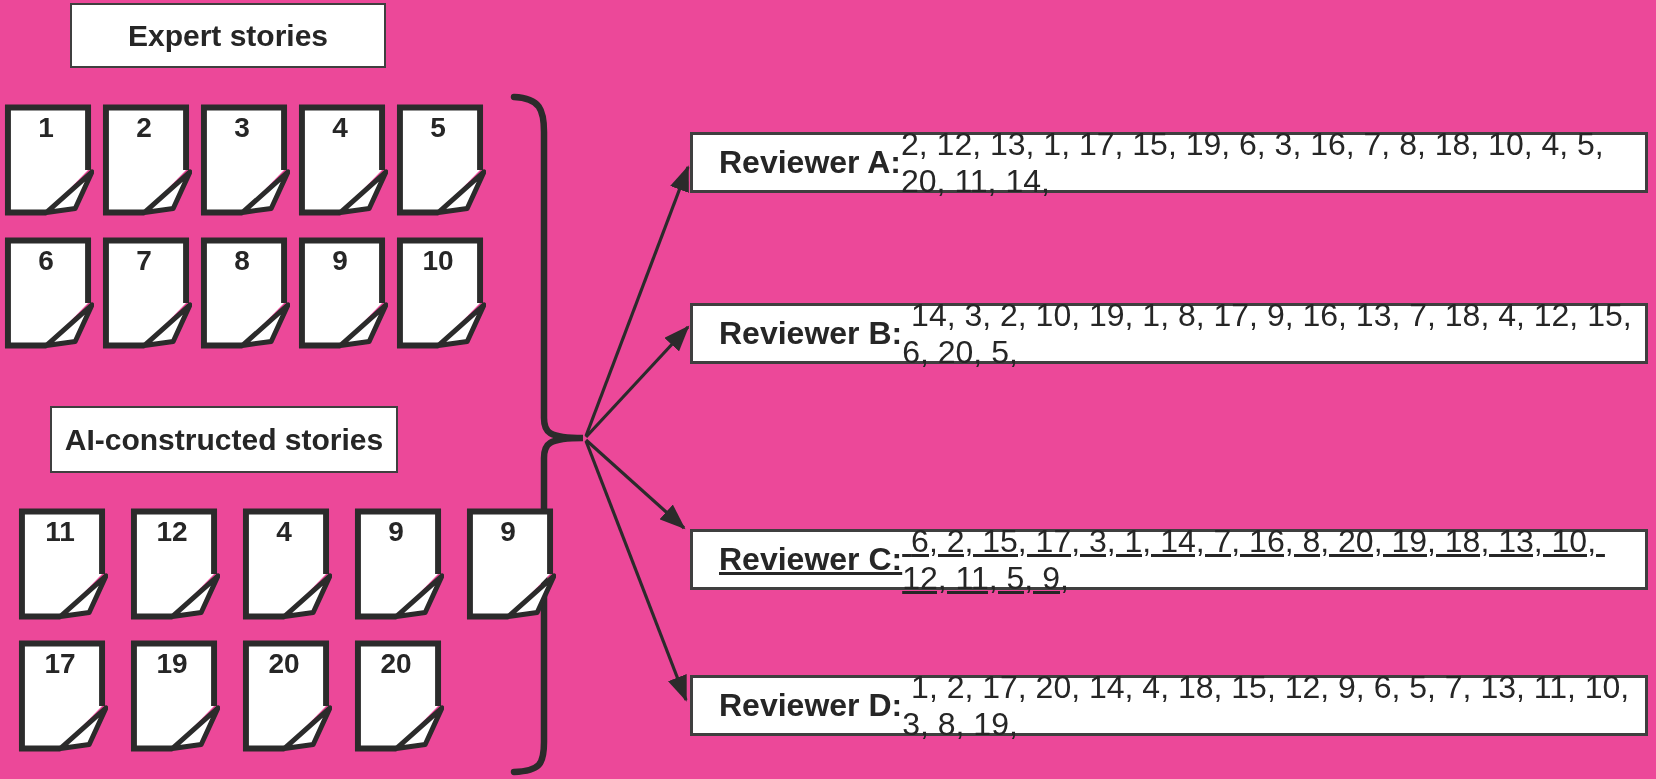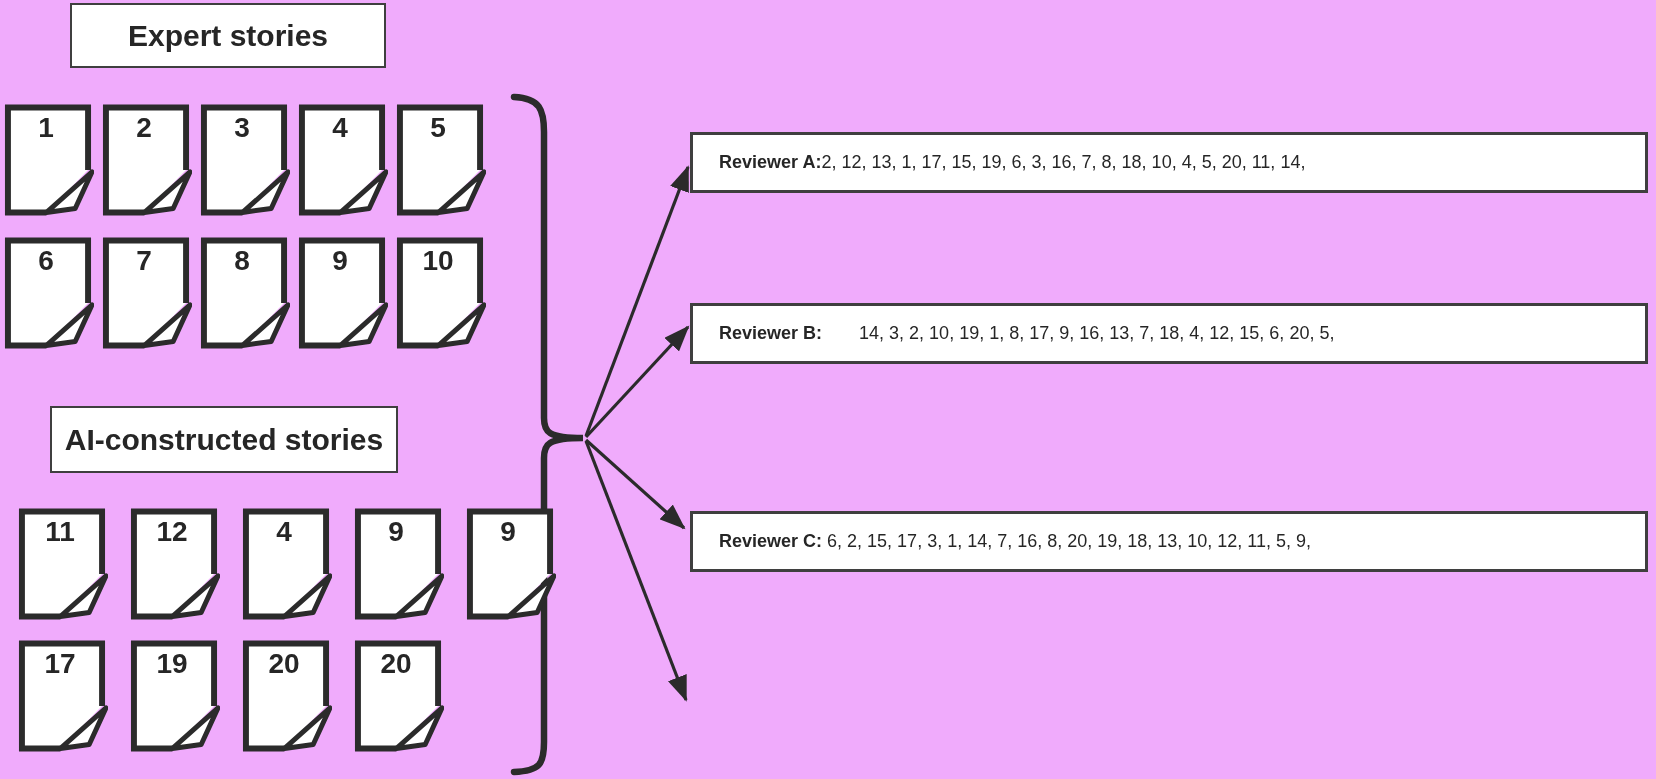--- a/index.html
+++ b/index.html
@@ -1,18 +1,18 @@
 <!DOCTYPE html>
 <html style="--ink: #2b2b2b; --thin: #3f3f3f;"><head>
 <meta charset="utf-8">
 <style>
   :root { --ink:#2b2b2b; --thin:#3f3f3f; }
   html,body { margin:0; padding:0; background:#ffffff; }
   .canvas {
-    position:relative; width:1656px; height:779px; background:#f0abfc;
+    position:relative; width:1656px; height:779px; background:#ec4899;
     font-family:"Liberation Sans", sans-serif; color:var(--ink); overflow:hidden;
   }
   svg.connectors { position:absolute; left:0; top:0; width:1656px; height:779px; }
 
   .title-box {
     position:absolute; border:2px solid var(--thin); background:#fff;
     display:flex; align-items:center; justify-content:center;
     font-weight:bold; font-size:30px; color:#262626;
   }
   .title-expert { left:70px; top:3px;   width:312px; height:61px; }
@@ -26,25 +26,25 @@
   .doc .num {
     position:absolute; top:10px; left:0; right:4px; text-align:center;
     font-weight:bold; font-size:28px; color:#262626;
   }
 
   .reviewers { position:absolute; inset:0; }
   .rev {
     position:absolute; left:690px; width:958px; height:61px;
     border:3px solid var(--thin); background:#fff;
     display:flex; align-items:center; padding-left:26px; box-sizing:border-box;
-    font-size:18px; white-space:nowrap; color:#262626;
+    font-size:32px; white-space:nowrap; color:#262626;
   }
   .rev:nth-of-type(1){ top:132px; }
-  .rev:nth-of-type(2){ top:303px;gap:32px; }
-  .rev:nth-of-type(3){ top:511px; }
+  .rev:nth-of-type(2){ top:303px; }
+  .rev:nth-of-type(3){ top:529px;text-decoration:underline; }
   .rev:nth-of-type(4){ top:675px; }
   .rev-label  { font-weight:bold; }
   .rev-numbers{ white-space:pre-wrap; }
 </style>
 </head>
 <body>
 
 <div class="canvas">
 
   <svg class="connectors" viewBox="0 0 1656 779">
@@ -236,15 +236,19 @@
       <div class="rev">
         <span class="rev-label">Reviewer B:</span>
         <span class="rev-numbers"> 14, 3, 2, 10, 19, 1, 8, 17, 9, 16, 13, 7, 18, 4, 12, 15, 6, 20, 5,</span>
       </div>
 
       <div class="rev">
         <span class="rev-label">Reviewer C:</span>
         <span class="rev-numbers"> 6, 2, 15, 17, 3, 1, 14, 7, 16, 8, 20, 19, 18, 13, 10, 12, 11, 5, 9,</span>
       </div>
 
+      <div class="rev">
+        <span class="rev-label">Reviewer D:</span>
+        <span class="rev-numbers"> 1, 2, 17, 20, 14, 4, 18, 15, 12, 9, 6, 5, 7, 13, 11, 10, 3, 8, 19,</span>
+      </div>
     </div>
 
 </div>
 
 </body></html>

